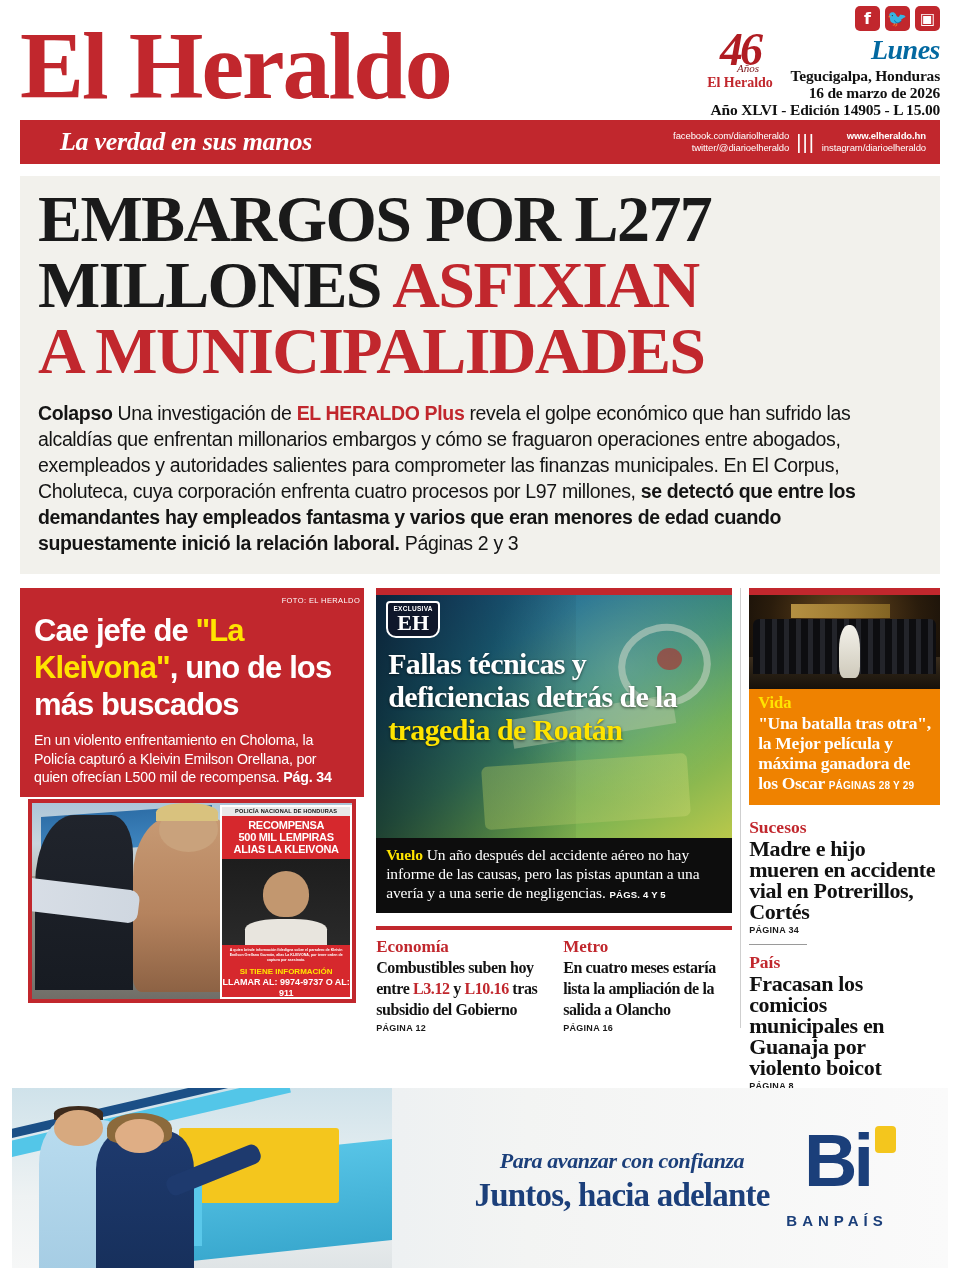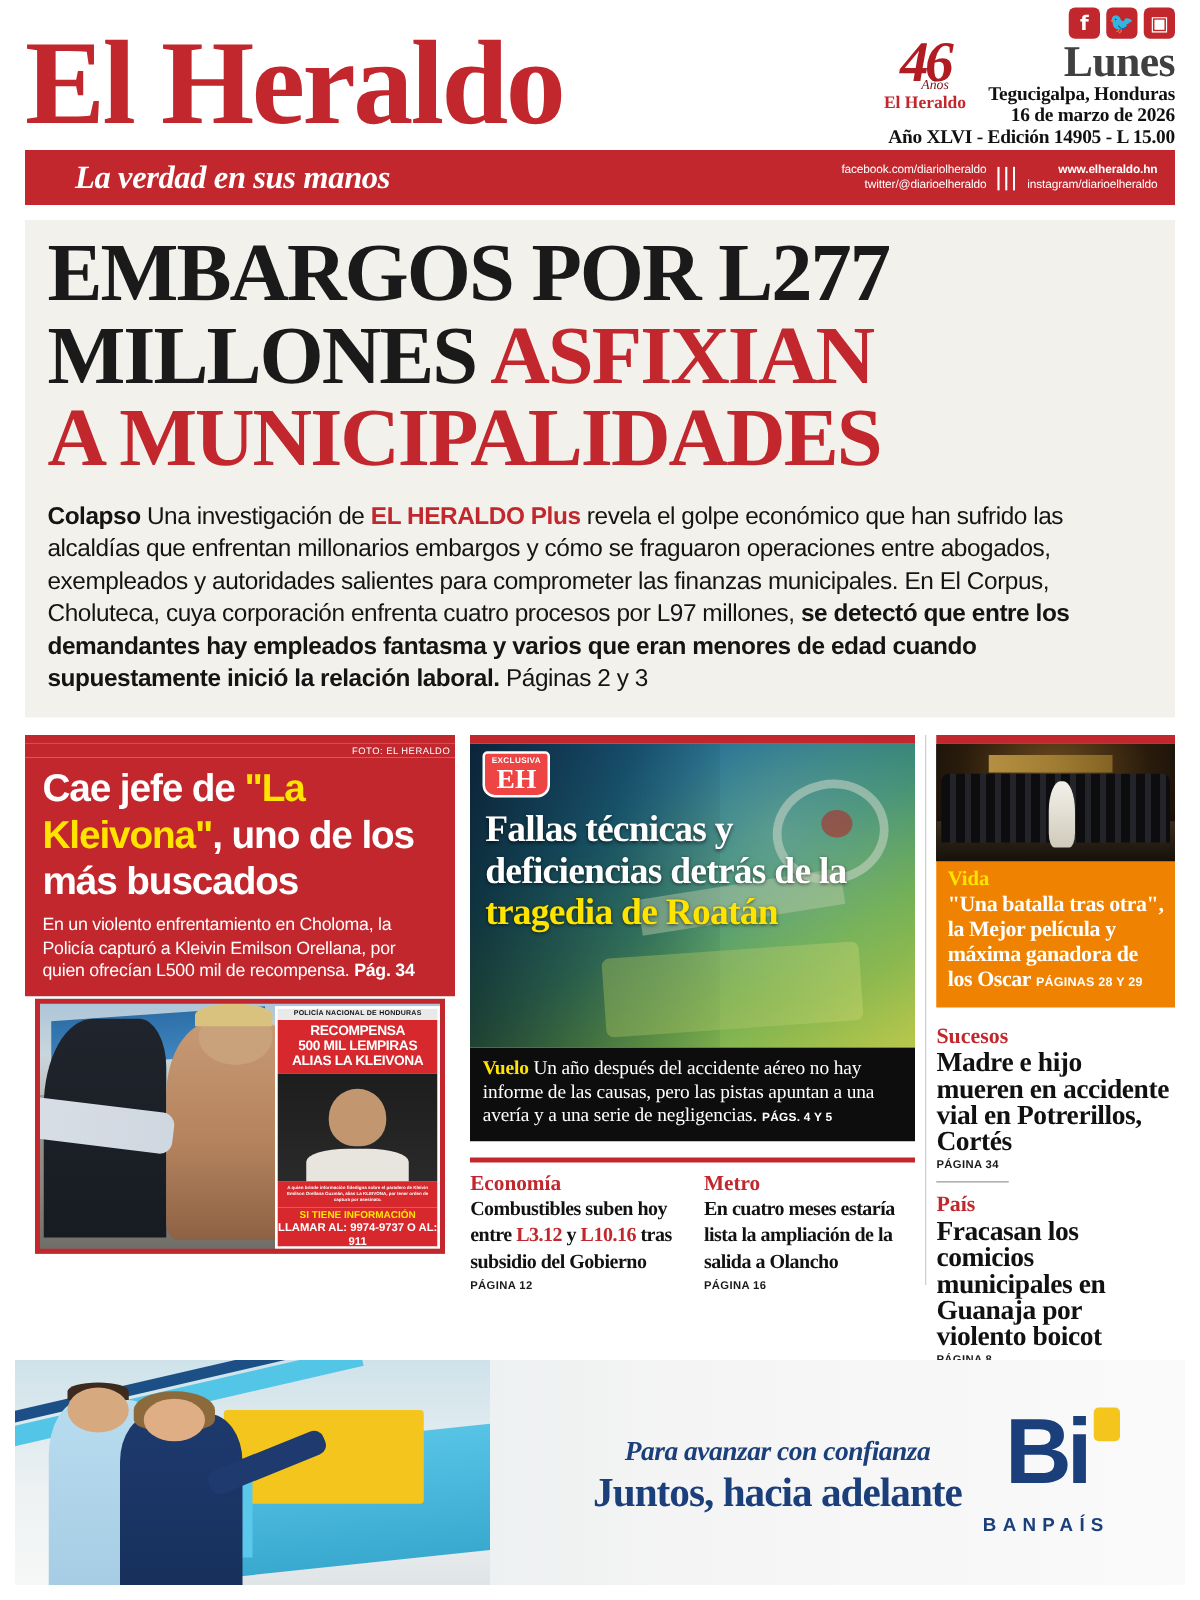--- a/index.html
+++ b/index.html
@@ -78,24 +78,25 @@
     color: #fff;
     font-family: "DejaVu Sans", sans-serif;
     font-size: 16px;
     line-height: 25px;
     text-align: center;
     font-weight: bold;
   }
   .day-name {
     font-family: "Liberation Serif", serif;
     font-weight: bold;
-    font-size: 35px;
+    font-size: 28px;
     line-height: 34px;
-    color: #404040;
+    color: #0369a1;
     letter-spacing: -0.5px;
+    font-style: italic;
   }
   .place-line, .date-line, .edition-line {
     font-family: "Liberation Serif", serif;
     font-weight: bold;
     font-size: 15.5px;
     line-height: 17px;
     color: #111;
     letter-spacing: -0.2px;
   }
 
@@ -353,21 +354,21 @@
     border-radius: 6px;
   }
   .rp-red {
     position:absolute; right:14%; top:22%; width:7%; height:9%;
     background: rgba(180,40,40,.6); border-radius:50%;
   }
   .excl-badge {
     position: absolute;
     left: 10px; top: 6px;
     width: 54px;
-    background: #ef4444;
+    background: #0f172a;
     border: 2px solid #fff;
     border-radius: 4px 4px 10px 10px;
     text-align: center;
     padding: 2px 0 3px 0;
     z-index: 3;
   }
   .excl-badge .e1 {
     font-family: "Liberation Sans", sans-serif;
     font-size: 6.5px; font-weight: bold; color:#fff; letter-spacing: .3px;
   }

